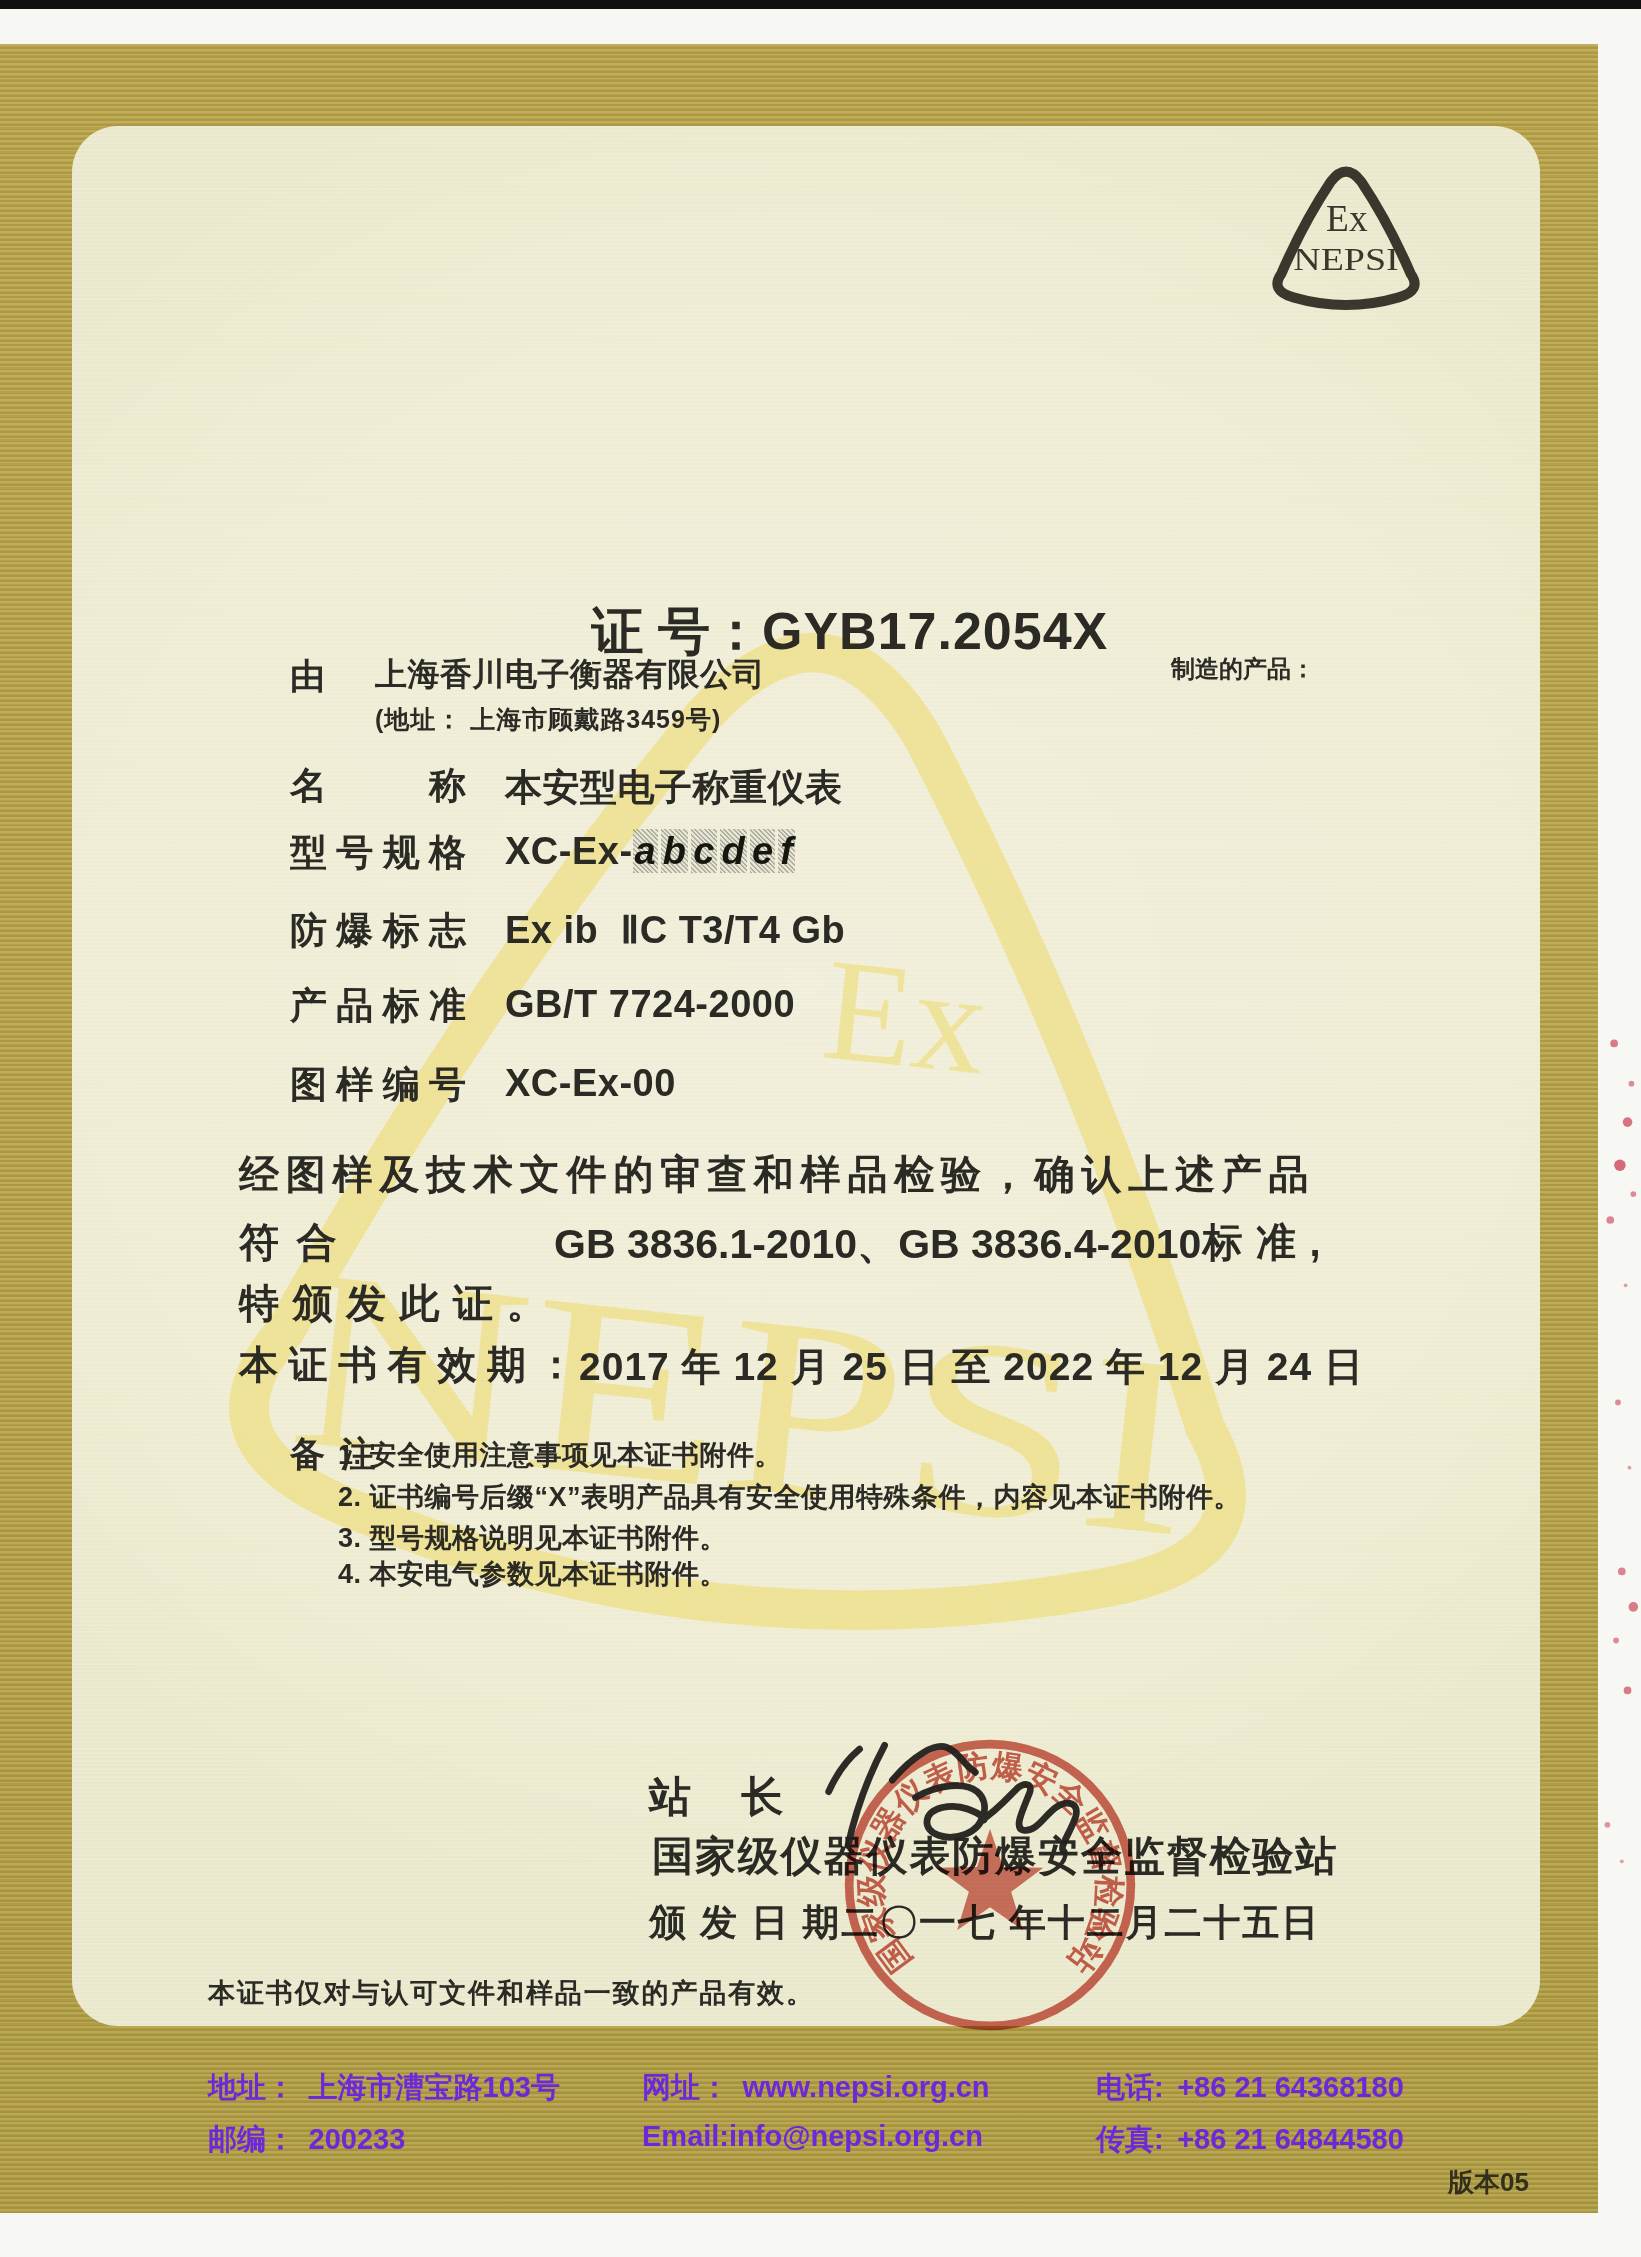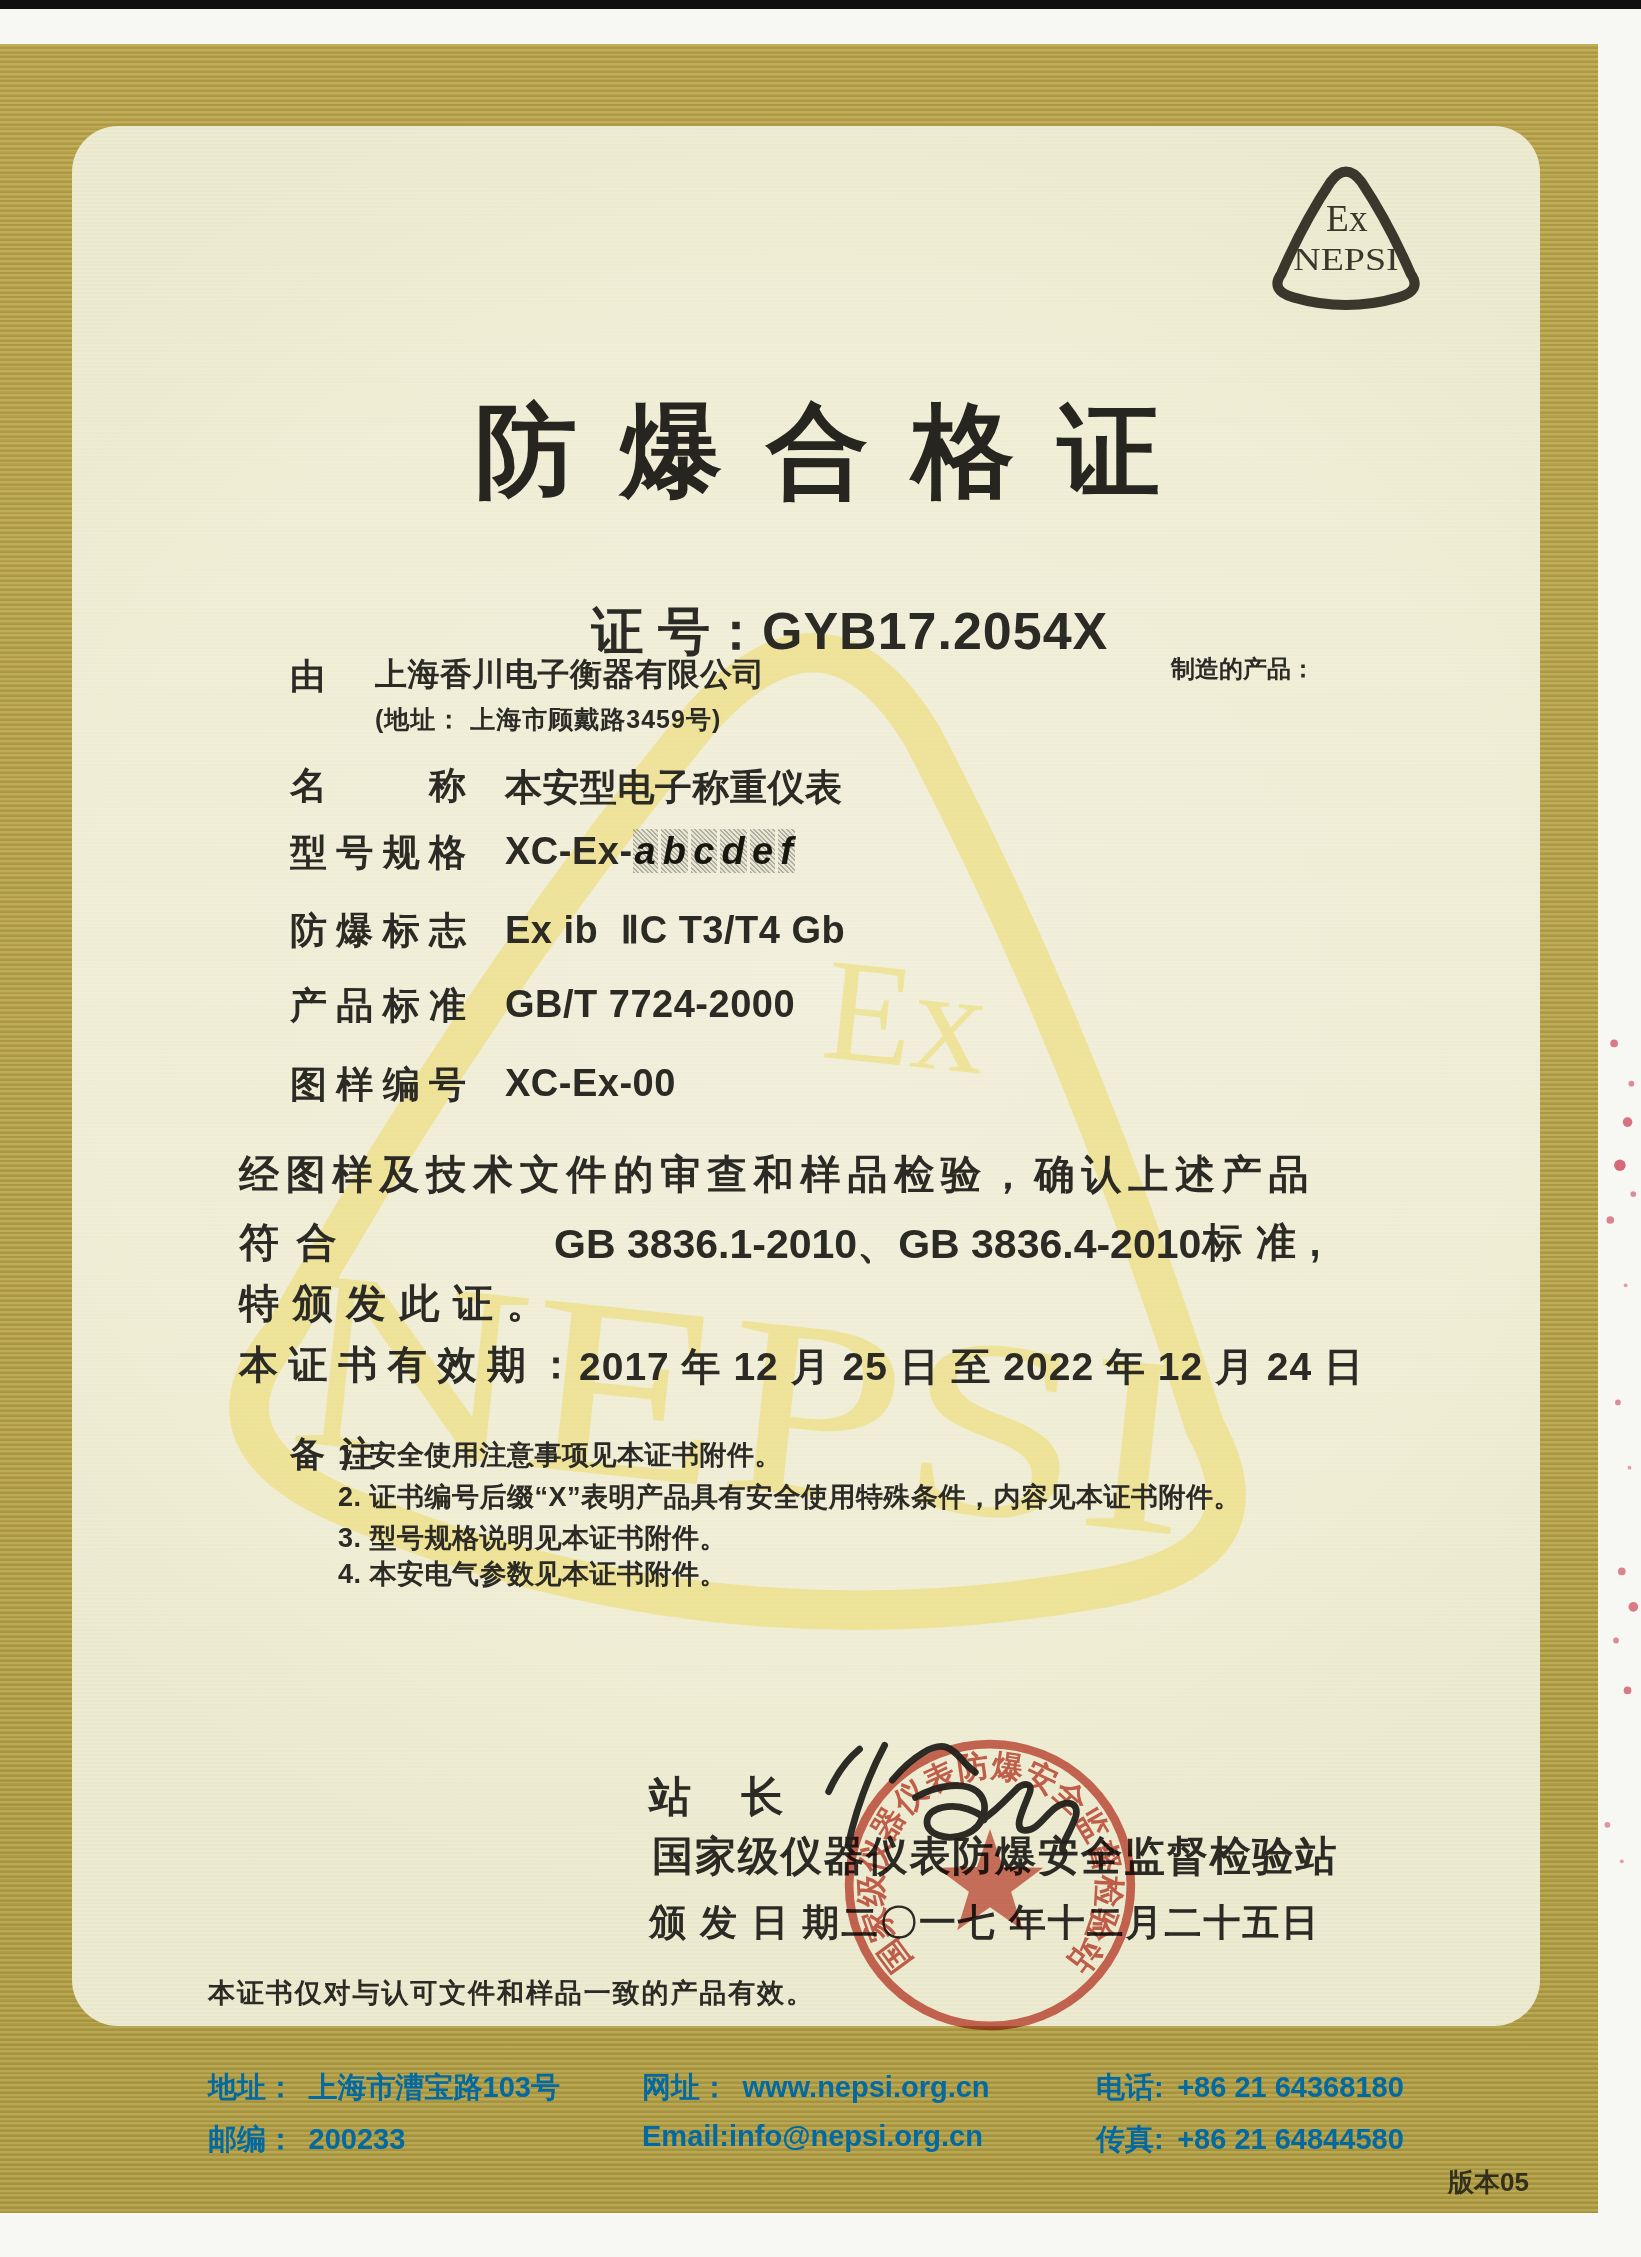--- a/index.html
+++ b/index.html
@@ -52,21 +52,21 @@
   .stmt4{left:239px;top:1338px;height:48px;}
   .stmt4 .lab{position:absolute;left:0;top:0;font-size:39px;font-weight:700;letter-spacing:10.6px;white-space:pre;text-align:right;}
   .stmt4 .val{position:absolute;left:340px;top:1.9px;font-size:39px;font-weight:600;white-space:pre;letter-spacing:1px;}
   .noteslabel{left:290px;top:1431px;font-size:35px;font-weight:700;letter-spacing:15.4px;}
   .note{left:338px;font-size:27px;font-weight:700;letter-spacing:0.5px;}
   .n0{top:1437px;} .n1{top:1479px;} .n2{top:1520px;} .n3{top:1556px;}
   .chief{left:649px;top:1769px;font-size:42px;font-weight:700;letter-spacing:19.3px;}
   .org{left:652px;top:1829px;font-size:41px;font-weight:700;letter-spacing:1.9px;}
   .issue{left:649px;top:1898px;font-size:37px;font-weight:700;letter-spacing:1.9px;}
   .vnote{left:208px;top:1975px;font-size:27px;font-weight:700;letter-spacing:1.9px;}
-  .foot{z-index:4;font-size:29px;font-weight:700;color:#0369a1;}
+  .foot{z-index:4;font-size:29px;font-weight:700;color:#6d28d9;}
   .fc1{left:208px;} .fc2{left:642px;} .fc3{left:1096px;}
   .fr1{top:2068px;} .fr2{top:2120px;}
   .foot .lbl{margin-right:13.5px;}
   .version{left:1448px;top:2165px;font-size:26px;font-weight:700;color:#332f1d;z-index:4;}
   .stampsvg{position:absolute;left:826px;top:1721px;z-index:5;mix-blend-mode:multiply;}
   .sigsvg{position:absolute;left:792px;top:1699px;z-index:6;}
   .speckles{position:absolute;left:1593px;top:1014px;z-index:6;}
 </style>
 </head>
 <body>
@@ -82,21 +82,20 @@
     <text x="120" y="84" text-anchor="middle" font-family="Liberation Serif, serif" font-size="24" fill="#eed95e">Ex</text>
     <text x="100" y="156" text-anchor="middle" font-family="Liberation Serif, serif" font-size="42" fill="#eed95e" textLength="148" lengthAdjust="spacingAndGlyphs">NEPSI</text>
   </svg>
 
   <svg class="toplogo" width="170" height="162" viewBox="0 0 200 190">
     <path d="M 82 30 Q 100 6 118 30 Q 150 78 176 138 Q 190 158 162 166 Q 100 184 38 166 Q 10 158 24 138 Q 50 78 82 30 Z" fill="none" stroke="#3a372c" stroke-width="12" stroke-linejoin="round"></path>
     <text x="101" y="88" text-anchor="middle" font-family="Liberation Serif, serif" font-size="44" fill="#3a372c">Ex</text>
     <text x="100" y="134" text-anchor="middle" font-family="Liberation Serif, serif" font-size="36" fill="#3a372c" textLength="124" lengthAdjust="spacingAndGlyphs">NEPSI</text>
   </svg>
 
-  <div class="abs title">防 爆 合 格 证</div>
 
   <div class="abs certno">
     <span>证 号：</span><span class="num">GYB17.2054X</span>
   </div>
 
   <div class="abs by">由</div>
   <div class="abs company">上海香川电子衡器有限公司</div>
   <div class="abs made">制造的产品：</div>
   <div class="abs maddr">(地址： 上海市顾戴路3459号)</div>
 

